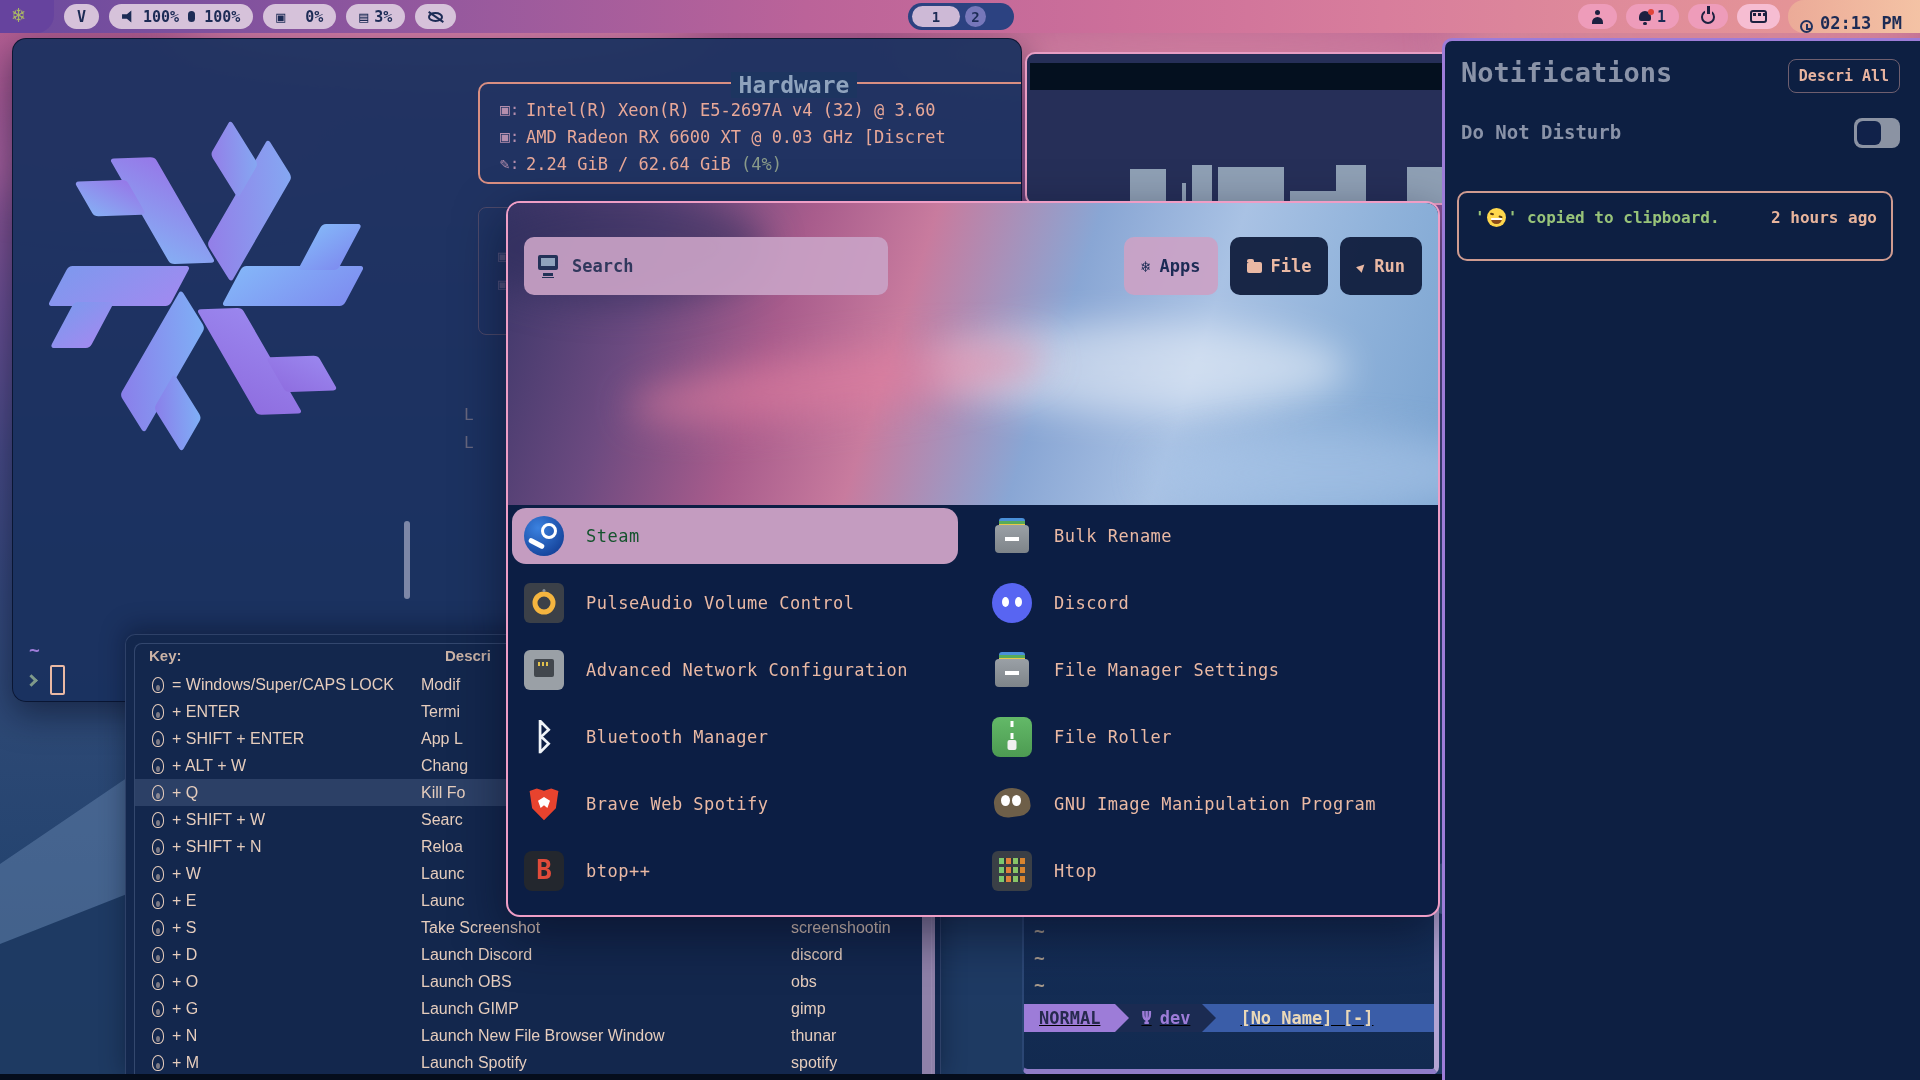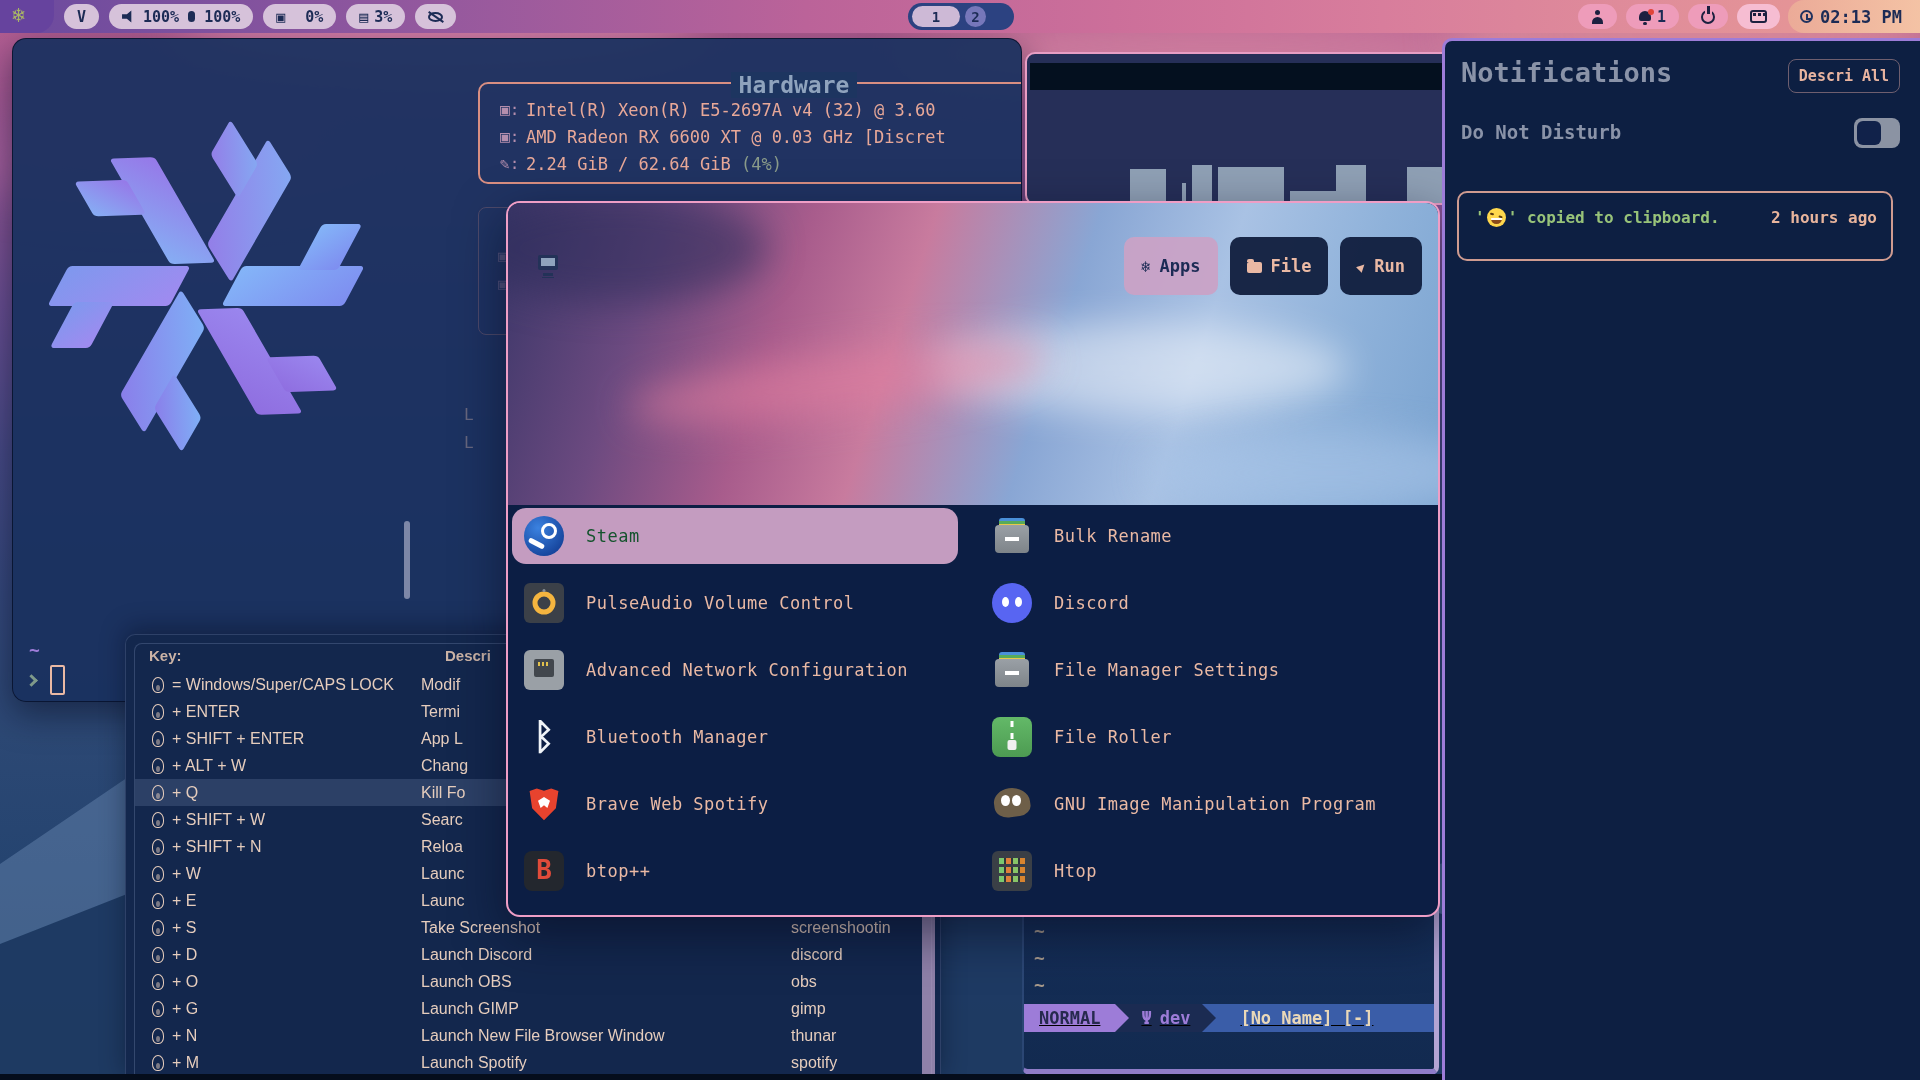--- a/index.html
+++ b/index.html
@@ -50,21 +50,21 @@
   .i-person::after { content:""; position:absolute; left:1px; bottom:0; width:11px; height:7px; border-radius:6px 6px 0 0; background:#1c2040; }
   .i-bell { position:relative; width:12px; height:12px; }
   .i-bell::before { content:""; position:absolute; left:0; top:0; width:12px; height:10px; background:#1c2040; border-radius:6px 6px 2px 2px; }
   .i-bell::after { content:""; position:absolute; left:4px; bottom:-2px; width:4px; height:3px; background:#1c2040; border-radius:2px; }
   .badge-dot { position:absolute; top:-2px; right:-3px; width:6px; height:6px; border-radius:50%; background:#e0453a; }
   .i-power { position:relative; width:14px; height:14px; border:2.5px solid #1c2040; border-radius:50%; }
   .i-power::after { content:""; position:absolute; left:3.5px; top:-6px; width:3px; height:8px; background:#1c2040; box-shadow:0 0 0 2px #ee9cba; }
   .i-window { position:relative; width:17px; height:13px; border:2px solid #1c2040; border-radius:3px; }
   .i-window::after { content:""; position:absolute; left:1px; top:1px; width:3px; height:3px; background:#1c2040; box-shadow:5px 0 0 #1c2040, 10px 0 0 #1c2040; }
   .clock-wrap { position:absolute; right:0; top:0; height:33px; width:132px; border-radius:16px 0 0 16px;
-    background:linear-gradient(90deg,rgba(236,173,152,.9),rgba(245,198,166,.92)); display:flex; align-items:center; gap:7px;
+    background:linear-gradient(90deg,rgba(236,173,152,.9),rgba(245,198,166,.92)); display:flex; align-items:flex-end; gap:7px;
     padding-left:12px; color:#1c2b55; font-weight:bold; font-size:17px; }
   .i-clock { position:relative; width:13px; height:13px; border:2px solid #21325e; border-radius:50%; flex:0 0 13px; }
   .i-clock::after { content:""; position:absolute; left:4px; top:2px; width:3px; height:4px; border-left:2px solid #21325e; border-bottom:2px solid #21325e; }
 
   
   .term-left { position:absolute; left:12px; top:38px; width:1010px; height:664px; z-index:10;
     background:rgba(26,49,95,.94); border-radius:14px; border:1px solid rgba(8,18,44,.85);
     box-shadow:0 12px 34px rgba(4,10,28,.5); overflow:hidden; }
   .nix-logo { position:absolute; left:193px; top:247px; width:0; height:0; }
   .nix-arm { position:absolute; left:0; top:-20px; width:148px; height:40px; transform-origin:0 20px; }
@@ -437,20 +437,21 @@
       <div class="seg seg-file">[No Name] [-]</div>
     </div>
   </div>
 
   <div class="launcher">
     <div class="hero">
       <div class="hblob hb1"></div>
       <div class="hblob hb2"></div>
       <div class="hblob hb3"></div>
       <div class="hblob hb4"></div>
+      <input class="search-input" type="text" placeholder="Search" style="">
       <span class="ic-search-monitor"></span>
       <div class="tabs">
 
           <div class="tab active">
             <span class="tab-icon ic-snowflake"></span>
             <span>Apps</span>
           </div>
 
           <div class="tab">
             <span class="tab-icon ic-folder"></span>

